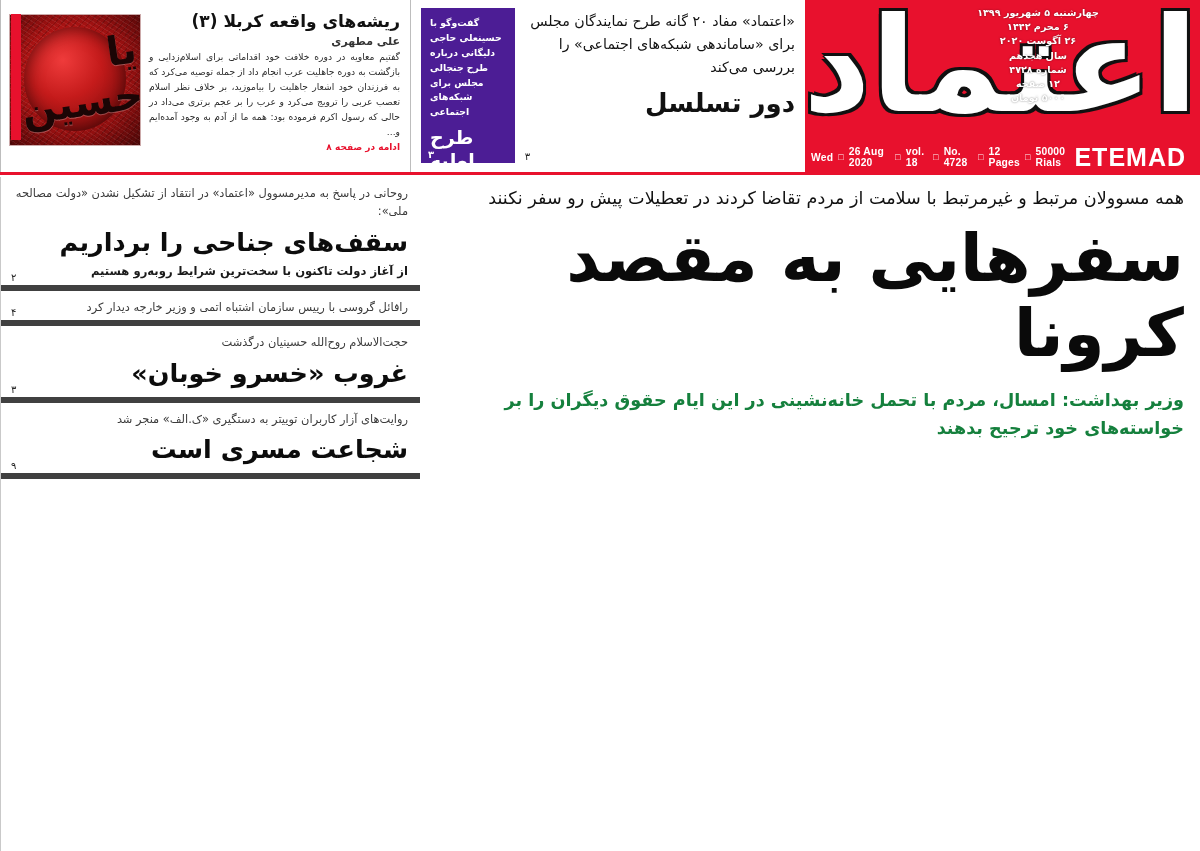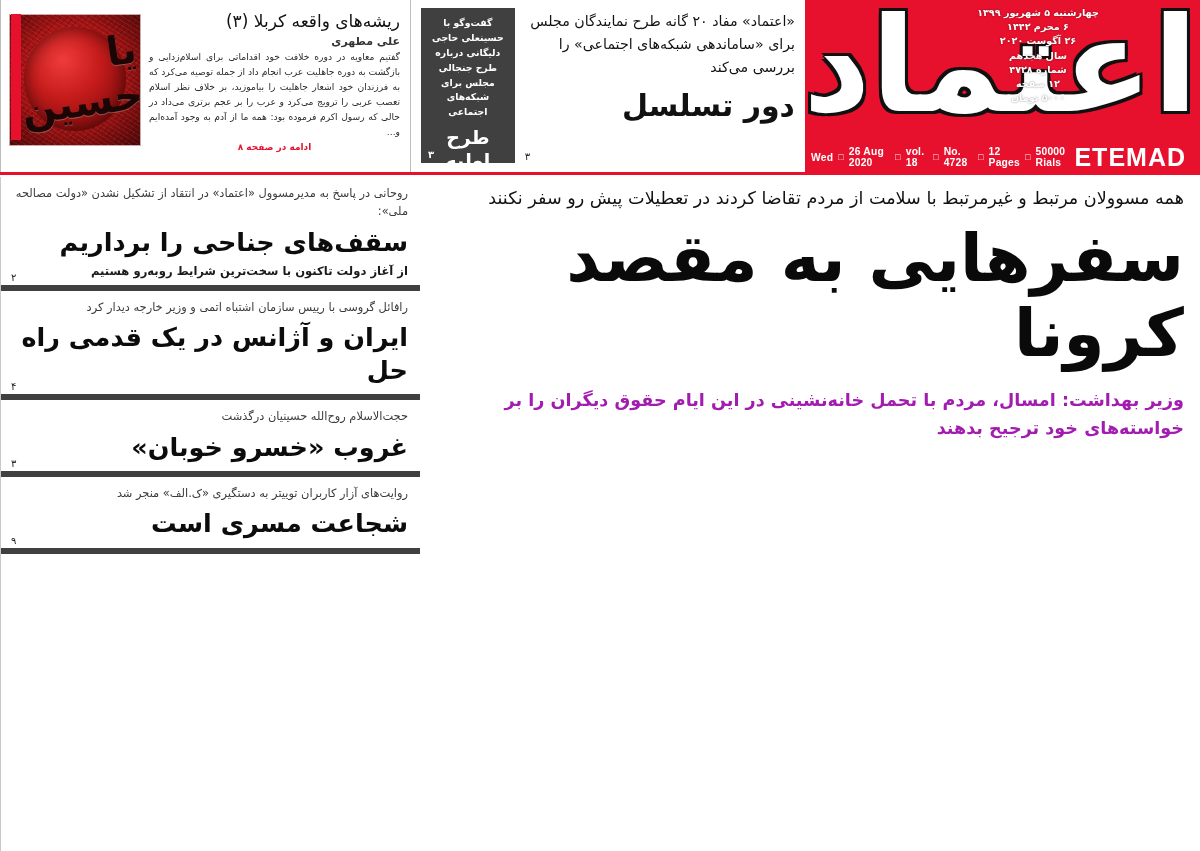--- a/index.html
+++ b/index.html
@@ -66,57 +66,57 @@
     text-shadow: 0 1px 0 rgba(255,255,255,.25);
     letter-spacing: -2px;
     transform: rotate(-8deg);
   }
   .karbala-red-bar {
     position: absolute; left: 10px; top: 14px;
     width: 10px; height: 126px; background: #e8112d;
   }
   .karbala-text { flex: 1 1 auto; padding-top: 4px; text-align: right; }
   .karbala-title {
-    font-size: 17px; font-weight: 400; color: #111;
+    font-size: 17px; font-weight: 700; color: #111;
     margin-bottom: 3px; line-height: 1.3;
   }
   .karbala-author { font-size: 11px; font-weight: 700; color: #333; margin-bottom: 2px; }
   .karbala-body {
     font-size: 9.2px; line-height: 1.62; color: #2a2a2a;
     text-align: justify; direction: rtl;
   }
-  .karbala-more { font-size: 9px; color: #e8112d; font-weight: 700; margin-top: 2px; display:block; text-align: center;}
+  .karbala-more { font-size: 9px; color: #e8112d; font-weight: 700; margin-top: 2px; display:block; text-align: right;}
 
   
   .teaser {
     width: 395px; height: 172px;
     padding: 8px 10px;
     border-left: 1px solid #bdbdbd;
     display: flex; flex-direction: row; gap: 8px;
     background: #fff;
   }
   .teaser-red {
     width: 182px; height: 155px;
-    background: #404040; color: #fff;
+    background: #4c1d95; color: #fff;
     padding: 8px 9px 4px 9px;
     position: relative;
-    text-align: center;
+    text-align: left;
   }
   .teaser-red .kicker { font-size: 9.3px; line-height: 1.6; font-weight: 700; }
   .teaser-red .big {
     font-size: 19px; font-weight: 800; line-height: 1.22;
     margin-top: 6px;
   }
   .teaser-red .pg {
     position: absolute; left: 7px; bottom: 3px;
     font-size: 10px; font-weight: 700;
   }
   .teaser-txt { flex: 1 1 auto; padding-top: 2px; position: relative;}
   .teaser-txt .lede { font-size: 14.2px; line-height: 1.62; color: #111; }
-  .teaser-txt .hdl { font-size: 30px; font-weight: 800; color: #111; margin-top: 9px; }
+  .teaser-txt .hdl { font-size: 26px; font-weight: 800; color: #111; margin-top: 9px; }
   .teaser-txt .pg { position: absolute; left: 2px; bottom: 2px; font-size: 10px; color:#222; }
 
   
   .logo-block {
     width: 395px; height: 172px;
     background: #e8112d;
     position: relative; overflow: hidden;
   }
   .logo-glyph {
     position: absolute; right: 2px; top: -6px;
@@ -259,21 +259,21 @@
   .lead-text { padding: 8px 16px 6px 16px; text-align: right; }
   .lead-kicker {
     font-size: 17.6px; line-height: 1.58; color: #111; font-weight: 400;
   }
   .lead-head {
     font-size: 66px; font-weight: 800; color: #0a0a0a;
     line-height: 1.14; margin: 8px 0 6px;
     letter-spacing: -1px;
   }
   .lead-sub {
-    font-size: 17.6px; line-height: 1.6; color: #a21caf; font-weight: 700; margin-top: 15px;
+    font-size: 17.6px; line-height: 1.6; color: #15803d; font-weight: 700; margin-top: 15px;
   }
 
   
   .photo {
     position: relative; flex: 1 1 auto;
     margin: 4px 2px 2px 2px;
     overflow: hidden;
     background: linear-gradient(180deg,#e9eaec 0%,#d6d8dc 40%,#c3c6ca 100%);
   }
   .ph-sky { position: absolute; inset: 0; background: linear-gradient(180deg,#eef0f2,#d9dcdf 55%,#b9bdc1); }
@@ -489,21 +489,20 @@
 
       <div class="news-item">
         <div class="ni-kicker">روحانی در پاسخ به مدیرمسوول «اعتماد» در انتقاد از تشکیل نشدن «دولت مصالحه ملی»:</div>
         <div class="ni-head">سقف‌های جناحی را برداریم</div>
         <div class="ni-sub">از آغاز دولت تاکنون با سخت‌ترین شرایط روبه‌رو هستیم</div>
         <div class="ni-pg">۲</div>
       </div>
 
       <div class="news-item">
         <div class="ni-kicker">رافائل گروسی با رییس سازمان اشتباه اتمی و وزیر خارجه دیدار کرد</div>
-        <div class="ni-head">ایران و آژانس در یک قدمی راه حل</div>
         <div class="ni-pg">۴</div>
       </div>
 
       <div class="news-item">
         <div class="ni-kicker">حجت‌الاسلام روح‌الله حسینیان درگذشت</div>
         <div class="ni-head">غروب «خسرو خوبان»</div>
         <div class="ni-pg">۳</div>
       </div>
 
       <div class="news-item">

